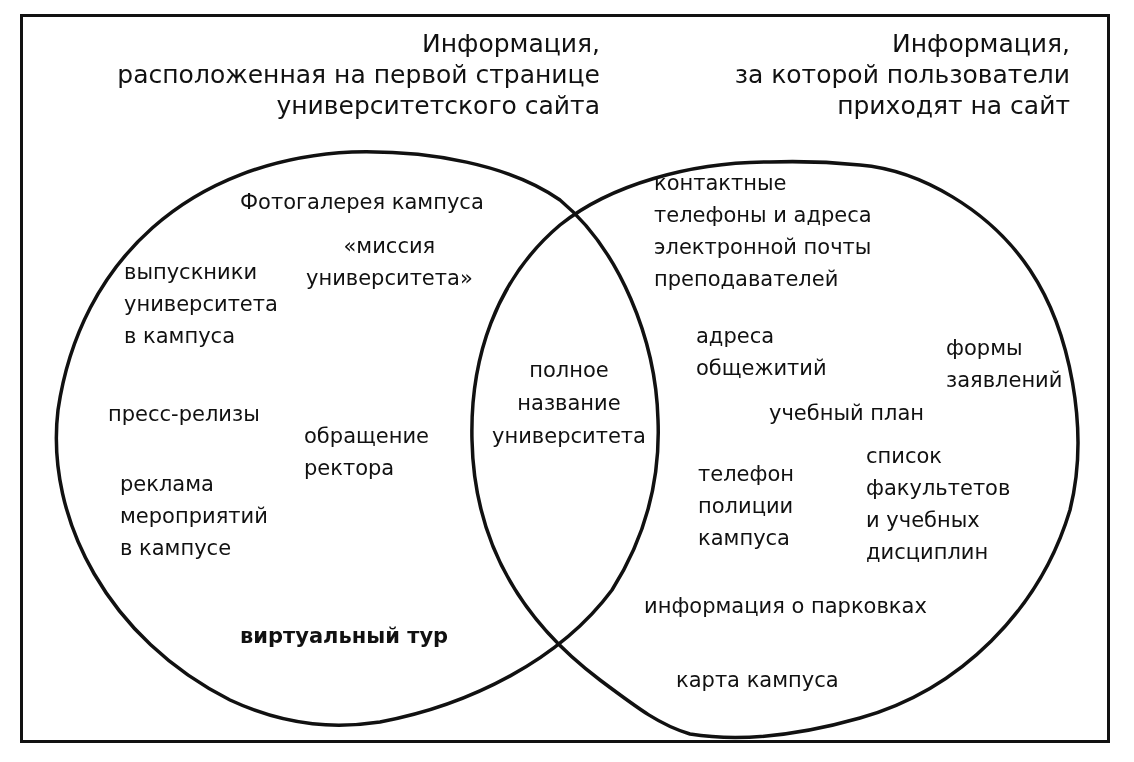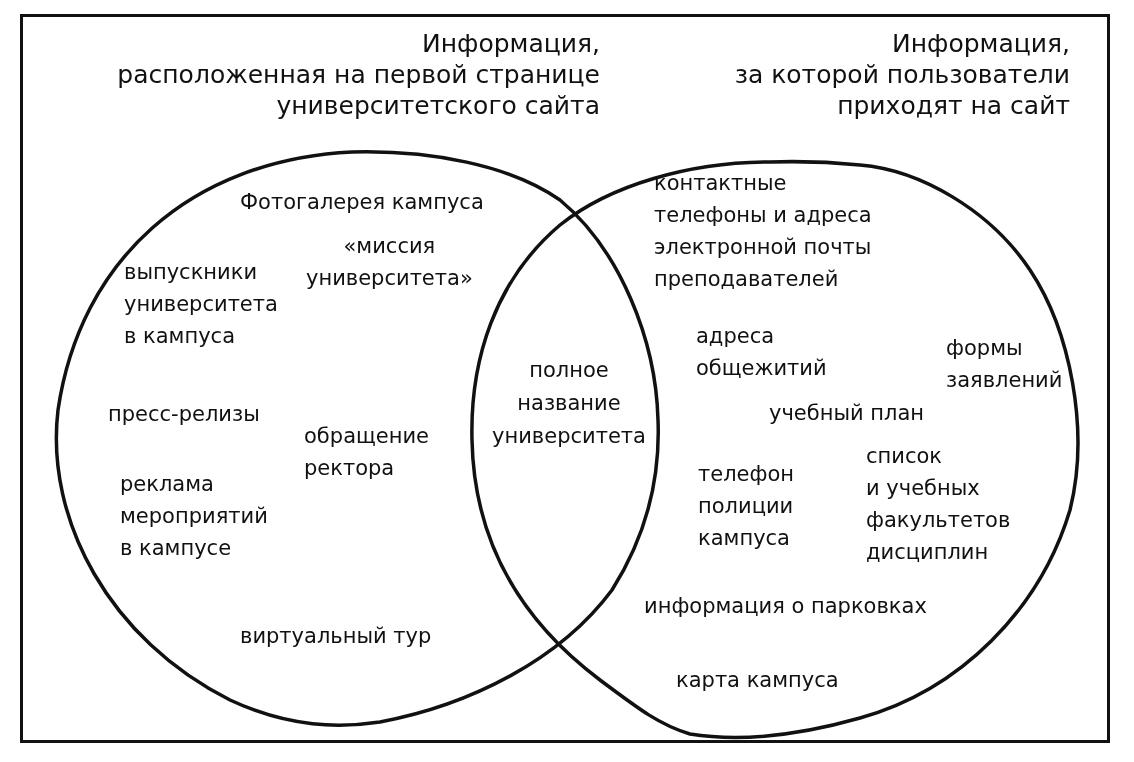--- a/index.html
+++ b/index.html
@@ -52,21 +52,21 @@
 </div>
 <div class="lbl" style="left:304px; top:420px;">
   <span class="line">обращение</span>
   <span class="line">ректора</span>
 </div>
 <div class="lbl" style="left:120px; top:468px;">
   <span class="line">реклама</span>
   <span class="line">мероприятий</span>
   <span class="line">в кампусе</span>
 </div>
-<div class="lbl" style="left:240px; top:620px;">
+<div class="lbl" style="left:240px; top:620px;font-weight:bold;">
   <span class="line">виртуальный тур</span>
 </div>
 
 <div class="lbl center" style="left:476px; top:354px; width:186px; line-height:33px;">
   <span class="line">полное</span>
   <span class="line">название</span>
   <span class="line">университета</span>
 </div>
 
 <div class="lbl" style="left:654px; top:167px;">
@@ -86,22 +86,22 @@
 <div class="lbl" style="left:750px; top:397px;margin-left:19px;">
   <span class="line">учебный план</span>
 </div>
 <div class="lbl" style="left:686px; top:458px;margin-left:12px;">
   <span class="line">телефон</span>
   <span class="line">полиции</span>
   <span class="line">кампуса</span>
 </div>
 <div class="lbl" style="left:866px; top:440px;">
   <span class="line">список</span>
+  <span class="line">факультетов</span>
   <span class="line">и учебных</span>
-  <span class="line">факультетов</span>
   <span class="line">дисциплин</span>
 </div>
 <div class="lbl" style="left:644px; top:590px;">
   <span class="line">информация о парковках</span>
 </div>
 <div class="lbl" style="left:676px; top:664px;">
   <span class="line">карта кампуса</span>
 </div>
 
 </body></html>

